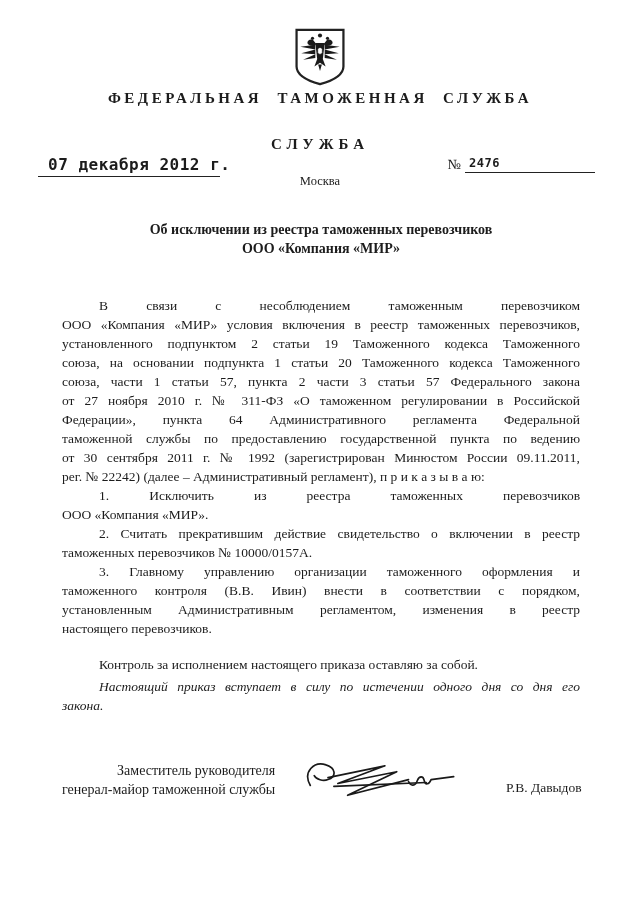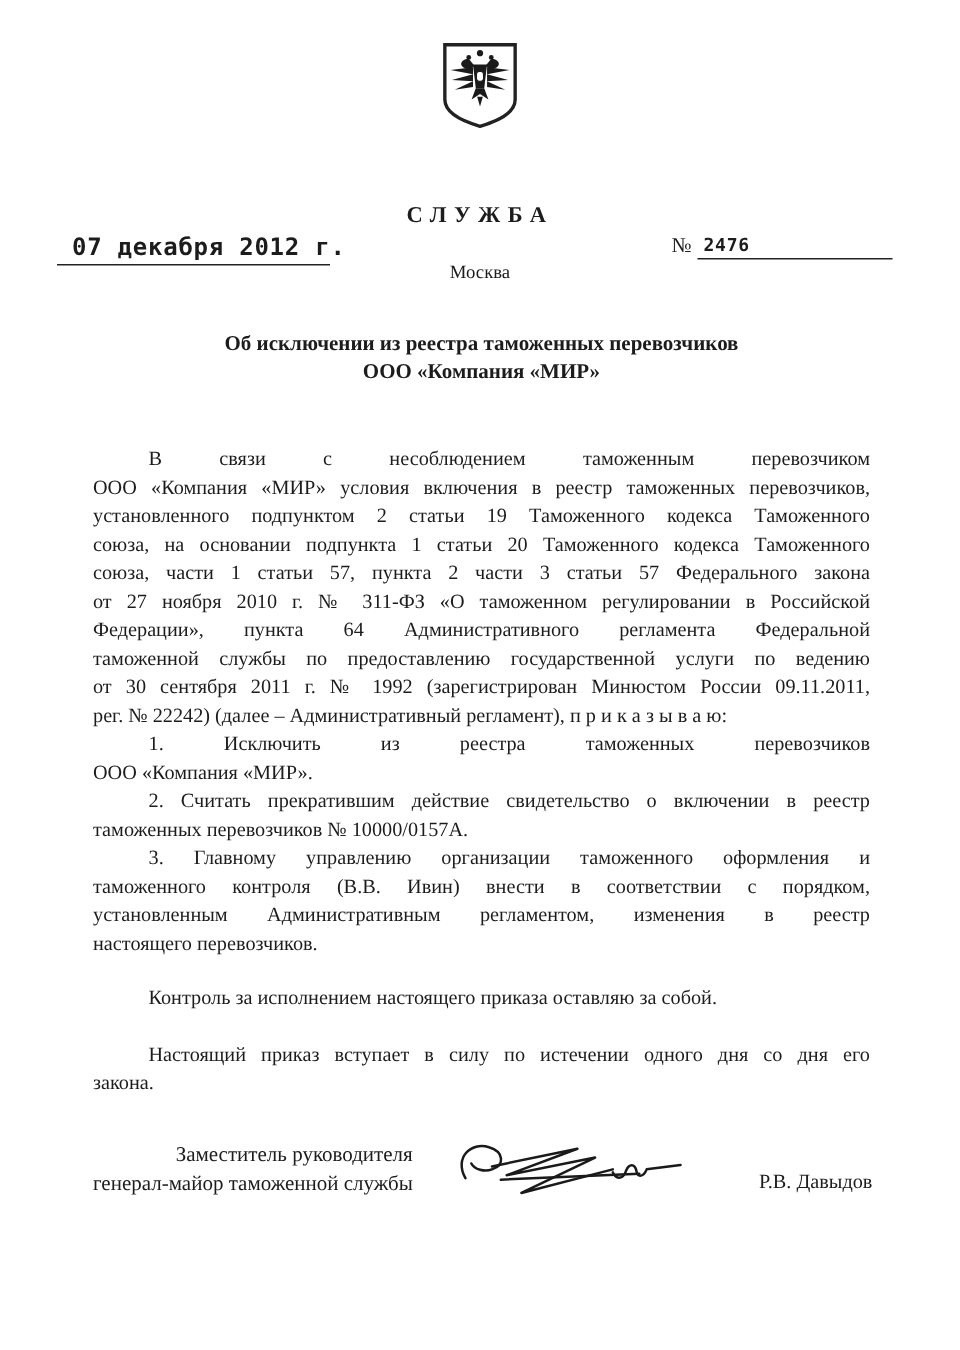--- a/index.html
+++ b/index.html
@@ -52,21 +52,21 @@
     text-align: center; font-weight: bold; font-size: 14px; line-height: 19px;
   }
   .body-text {
     position: absolute; top: 296px; left: 62px; width: 518px;
     font-size: 13.5px; line-height: 19px;
   }
   .line { text-align: justify; text-align-last: justify; }
   .line.last { text-align-last: auto; }
   .line.indent { text-indent: 37px; }
   .gap1 { margin-top: 17px; }
-  .gap2 { margin-top: 19px; }
+  .gap2 { margin-top: 3px; font-style: italic; }
   .sig-titles {
     position: absolute; top: 761px; left: 62px;
     font-size: 14px; line-height: 19px; text-align: right;
   }
   .sig-name {
     position: absolute; top: 780px; left: 474px;
     font-size: 13.5px;
     margin-left: 32px;
   }
   .sig-scribble { position: absolute; top: 756px; left: 298px; }
@@ -92,20 +92,21 @@
         <path d="M35,19 L51,21 L35,24 Z"></path>
         <path d="M35,24 L50,28 L35,29 Z"></path>
         <path d="M35,29 L48,35 L35,33 Z"></path>
         <path d="M27,34 L24,42 L30,38 L36,42 L33,34 Z"></path>
         <path d="M28,40 h4 l-2,7 z"></path>
       </g>
       <rect x="27.5" y="22" width="5" height="7" rx="2" fill="#fff" stroke="#1a1a1a" stroke-width="0.8"></rect>
     </svg>
   </div>
 
+  <div class="agency">ФЕДЕРАЛЬНАЯ ТАМОЖЕННАЯ СЛУЖБА</div>
 
   <div class="doc-type">СЛУЖБА</div>
 
   <div class="date-field">07 декабря 2012 г.</div>
 
   <div class="num-group">
     <span class="num-sign">№</span>
     <span class="num-val">2476</span>
   </div>
 
@@ -118,21 +119,21 @@
 
   <div class="body-text">
     <div>
       <div class="line indent">В связи с несоблюдением таможенным перевозчиком</div>
       <div class="line">ООО «Компания «МИР» условия включения в реестр таможенных перевозчиков,</div>
       <div class="line">установленного подпунктом 2 статьи 19 Таможенного кодекса Таможенного</div>
       <div class="line">союза, на основании подпункта 1 статьи 20 Таможенного кодекса Таможенного</div>
       <div class="line">союза, части 1 статьи 57, пункта 2 части 3 статьи 57 Федерального закона</div>
       <div class="line">от 27 ноября 2010 г. № 311-ФЗ «О таможенном регулировании в Российской</div>
       <div class="line">Федерации», пункта 64 Административного регламента Федеральной</div>
-      <div class="line">таможенной службы по предоставлению государственной услуги по ведению</div>
+      <div class="line">таможенной службы по предоставлению государственной пункта по ведению</div>
       <div class="line">от 30 сентября 2011 г. № 1992 (зарегистрирован Минюстом России 09.11.2011,</div>
       <div class="line last">рег. № 22242) (далее – Административный регламент),  п р и к а з ы в а ю:</div>
     </div>
     <div>
       <div class="line indent">1. Исключить из реестра таможенных перевозчиков</div>
       <div class="line last">ООО «Компания «МИР».</div>
     </div>
     <div>
       <div class="line indent">2. Считать прекратившим действие свидетельство о включении в реестр</div>
       <div class="line last">таможенных перевозчиков № 10000/0157А.</div>

